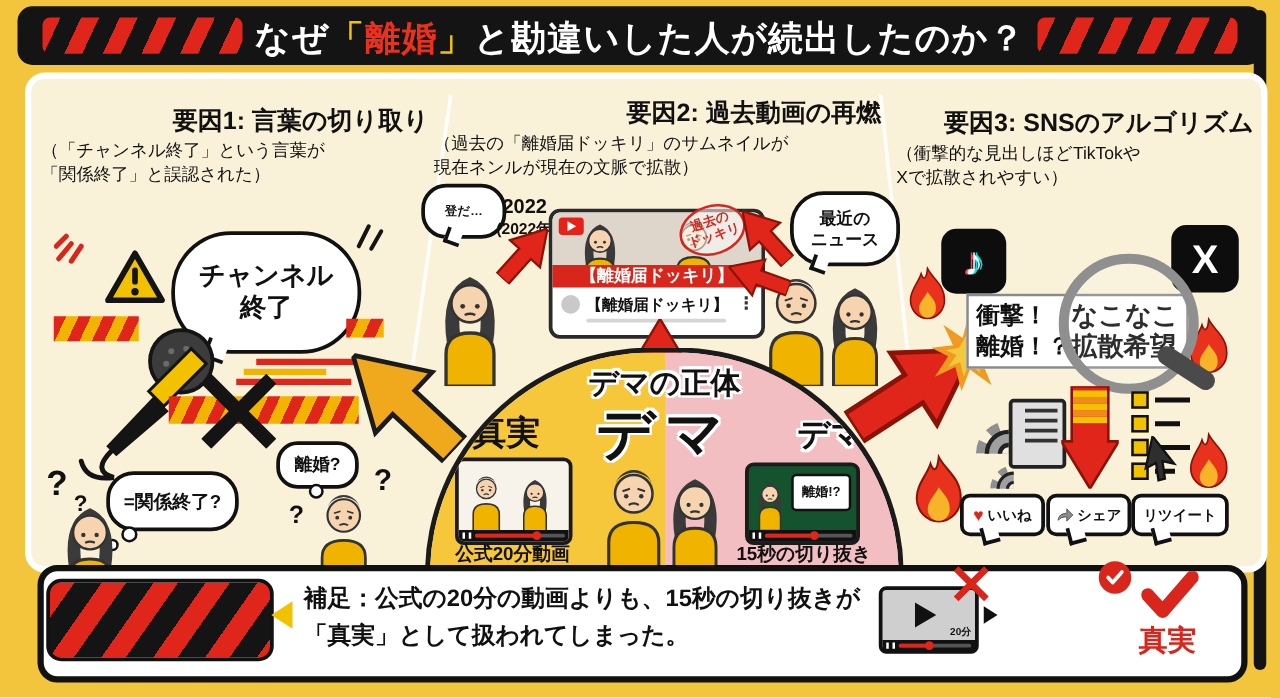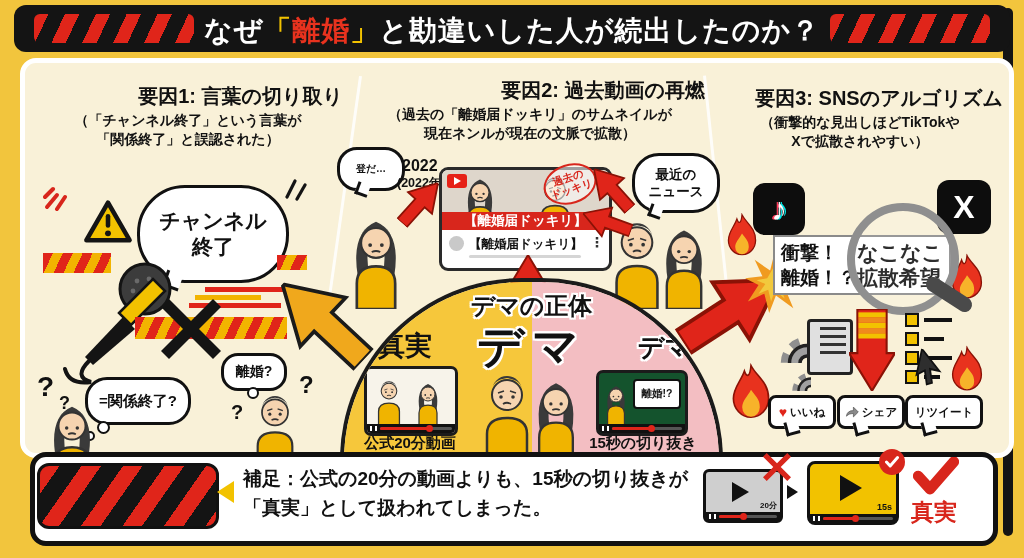--- a/index.html
+++ b/index.html
@@ -10,21 +10,21 @@
   .banner{left:14px;top:5px;width:996px;height:47px;background:#141414;border-radius:12px}
   .hz{position:absolute;top:9px;height:29px;border-radius:6px;background:repeating-linear-gradient(115deg,#e0251a 0 13px,#141414 13px 28px)}
   .banner-title{position:absolute;left:0;right:0;top:7px;text-align:center;font-size:28px;font-weight:bold;color:#fff;letter-spacing:1px;white-space:nowrap}
   .banner-title .bracket{color:#f2c200}
   .banner-title .hl{color:#e8321e}
   
   .panel{left:20px;top:58px;width:984px;height:390px;background:#f9f1d8;border:5px solid #fff;border-radius:16px;overflow:hidden}
   .frame-right{right:11px;top:8px;width:10px;height:528px;background:#141414;border-radius:5px}
   .divider{position:absolute;width:3px;height:230px;background:rgba(255,255,255,.85)}
   .h-title{position:absolute;font-weight:bold;font-size:20px;color:#111;text-align:right;white-space:nowrap}
-  .h-sub{position:absolute;font-weight:bold;font-size:14px;color:#111;text-align:center;line-height:19px;white-space:nowrap}
+  .h-sub{position:absolute;font-weight:normal;font-size:14px;color:#111;line-height:19px;white-space:nowrap}
   
   .yz{background:repeating-linear-gradient(115deg,#e0251a 0 9px,#f2b400 9px 18px)}
   
   .bubble{position:absolute;background:#fff;border:3px solid #111;display:flex;align-items:center;justify-content:center;font-weight:bold;color:#111;text-align:center}
   .tail{position:absolute;width:14px;height:14px;background:#fff;border-left:3px solid #111;border-bottom:3px solid #111}
   .dot-c{position:absolute;background:#fff;border:2.5px solid #111;border-radius:50%}
   .q{position:absolute;font-weight:bold;color:#111}
   
   .player{position:absolute;border:3px solid #1b1b1b;overflow:hidden}
   .pbar{position:absolute;left:0;right:0;bottom:0;height:9px;background:#111;display:flex;align-items:center;gap:3px;padding:0 3px}
@@ -419,32 +419,20 @@
         <div class="trk">
             <div class="red" style="width:40%"></div>
             <div class="knob" style="left:36%"></div>
           </div>
       </div>
     </div>
     <svg class="abs" style="left:728px;top:-4px;width:28px;height:28px" viewBox="0 0 60 60">
       <path d="M8 0 L30 22 52 0 60 8 38 30 60 52 52 60 30 38 8 60 0 52 22 30 0 8 Z" fill="#d8261c"></path>
     </svg>
     <div class="abs" style="left:752px;top:28px;width:0;height:0;border-left:11px solid #111;border-top:7px solid transparent;border-bottom:7px solid transparent"></div>
-    <div class="abs" style="left:772px;top:4px;width:86px;height:58px;background:#f2c200;border:3px solid #111;border-radius:8px">
-      <div class="abs" style="left:30px;top:11px;width:0;height:0;border-left:22px solid #111;border-top:13px solid transparent;border-bottom:13px solid transparent"></div>
-      <div class="abs bold" style="right:4px;bottom:10px;font-size:9px;color:#111">15s</div>
-      <div class="pbar" style="height:8px">
-        <div class="pp"></div>
-          <div class="pp"></div>
-        <div class="trk">
-            <div class="red" style="width:45%"></div>
-            <div class="knob" style="left:41%"></div>
-          </div>
-      </div>
-    </div>
     <div class="abs" style="left:844px;top:-8px;width:26px;height:26px;background:#d8261c;border-radius:50%;display:flex;align-items:center;justify-content:center">
       <svg style="width:14px;height:12px" viewBox="0 0 38 32">
           <path d="M4 16 L14 27 34 4" stroke="#fff" stroke-width="8" fill="none" stroke-linecap="round" stroke-linejoin="round"></path>
         </svg>
     </div>
     <svg class="abs" style="left:878px;top:0;width:46px;height:38px" viewBox="0 0 38 32">
       <path d="M4 16 L14 27 34 4" stroke="#d8261c" stroke-width="9" fill="none" stroke-linecap="round" stroke-linejoin="round"></path>
     </svg>
     <div class="abs bold" style="left:876px;top:40px;font-size:23px;color:#d8261c">真実</div>
   </div>

